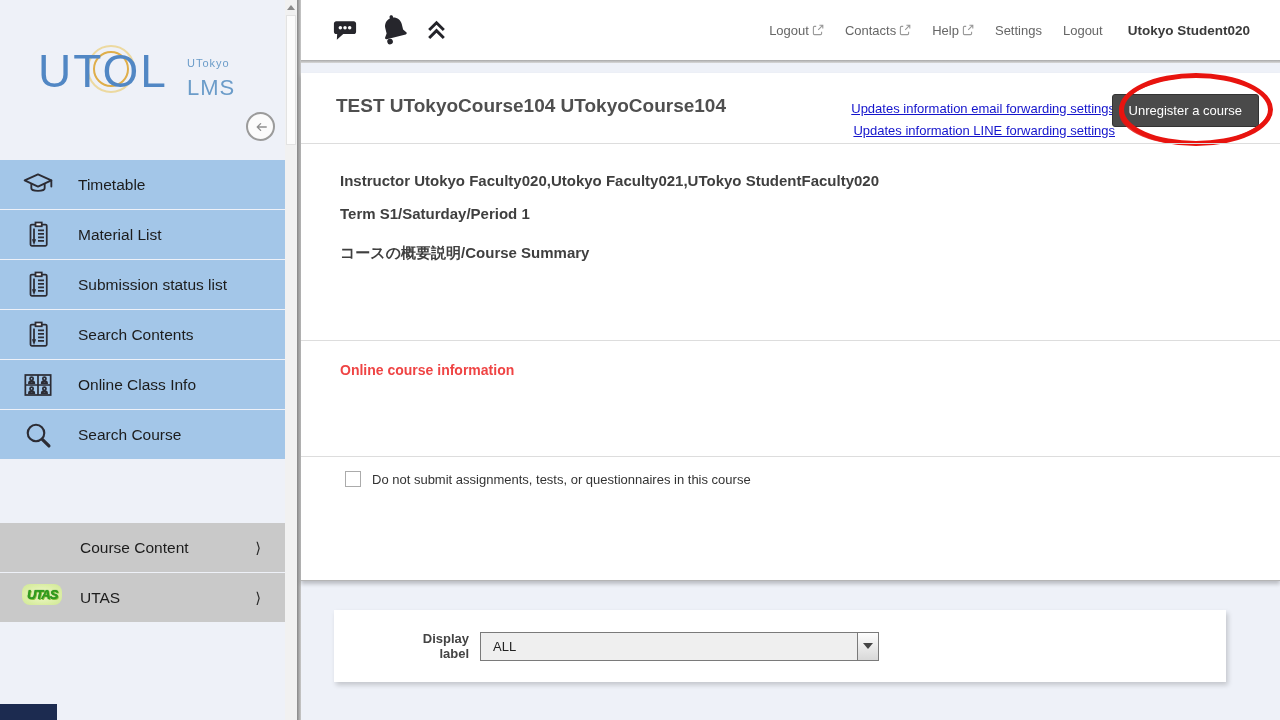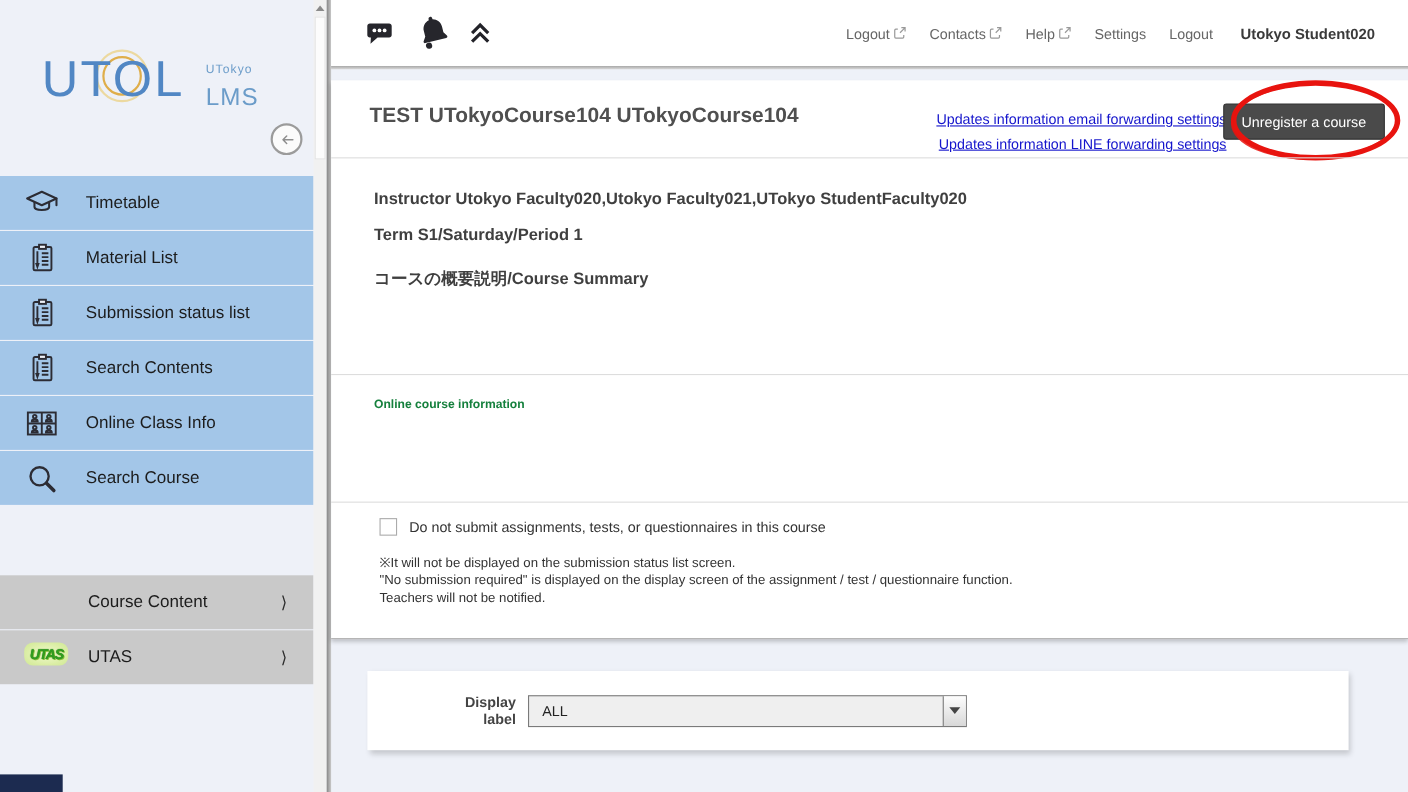--- a/index.html
+++ b/index.html
@@ -74,21 +74,21 @@
     background:#4a4a4a; border:1px solid #333; border-radius:3px; color:#fff; font-size:13px;
     display:flex; align-items:center; cursor:pointer; white-space:nowrap; }
   .red-ellipse { position:absolute; right:7px; top:0px; width:154px; height:73px;
     border:5px solid #e8140f; border-radius:50%; pointer-events:none; }
   .red-ellipse2 { position:absolute; right:9px; top:2px; width:152px; height:70px;
     border:2px solid #e8140f; border-radius:50%; transform:rotate(-2deg); opacity:.85; pointer-events:none; }
   .divider { position:absolute; left:0; width:979px; border-top:1px solid #ddd; }
   .d1 { top:70px; } .d2 { top:267px; } .d3 { top:383px; }
   .info-line { position:absolute; left:39px; font-size:15px; font-weight:bold; color:#3f3f3f; }
   .i1 { top:99px; } .i2 { top:132px; } .i3 { top:171px; }
-  .online-heading { position:absolute; left:39px; top:289px; font-size:11px; font-weight:bold; color:#15803d; }
+  .online-heading { position:absolute; left:39px; top:289px; font-size:14px; font-weight:bold; color:#ef4444; }
   .cb { position:absolute; left:44px; top:398px; width:16px; height:16px; background:#fff;
     border:1px solid #ababab; cursor:pointer; }
   .cb-label { position:absolute; left:71px; top:399px; font-size:13px; color:#333; }
   .notes { position:absolute; left:44px; top:430px; font-size:12px; color:#333; line-height:16px; }
 
   .card { position:absolute; left:33px; top:610px; width:892px; height:72px; background:#fff;
     box-shadow:2px 3px 5px rgba(0,0,0,.18); display:flex; align-items:center; }
   .card-label { margin-left:57px; width:78px; text-align:right; font-size:13px; font-weight:bold; color:#444; }
   .select { margin-left:11px; width:399px; height:29px; border:1px solid #7a7a7a; background:#efefef;
     display:flex; align-items:center; cursor:pointer; }
@@ -285,25 +285,20 @@
       <div class="info-line i1">Instructor Utokyo Faculty020,Utokyo Faculty021,UTokyo StudentFaculty020</div>
       <div class="info-line i2">Term S1/Saturday/Period 1</div>
       <div class="info-line i3">コースの概要説明/Course Summary</div>
 
       <div class="divider d2"></div>
       <div class="online-heading">Online course information</div>
       <div class="divider d3"></div>
 
       <div class="cb"></div>
       <div class="cb-label">Do not submit assignments, tests, or questionnaires in this course</div>
-      <div class="notes">
-        <div>※It will not be displayed on the submission status list screen.</div>
-        <div>"No submission required" is displayed on the display screen of the assignment / test / questionnaire function.</div>
-        <div>Teachers will not be notified.</div>
-      </div>
     </div>
 
     <div class="card">
       <div class="card-label">Display label</div>
       <div class="select">
         <span class="select-value">ALL</span>
         <span class="select-btn">
             <span class="tri"></span>
           </span>
       </div>

